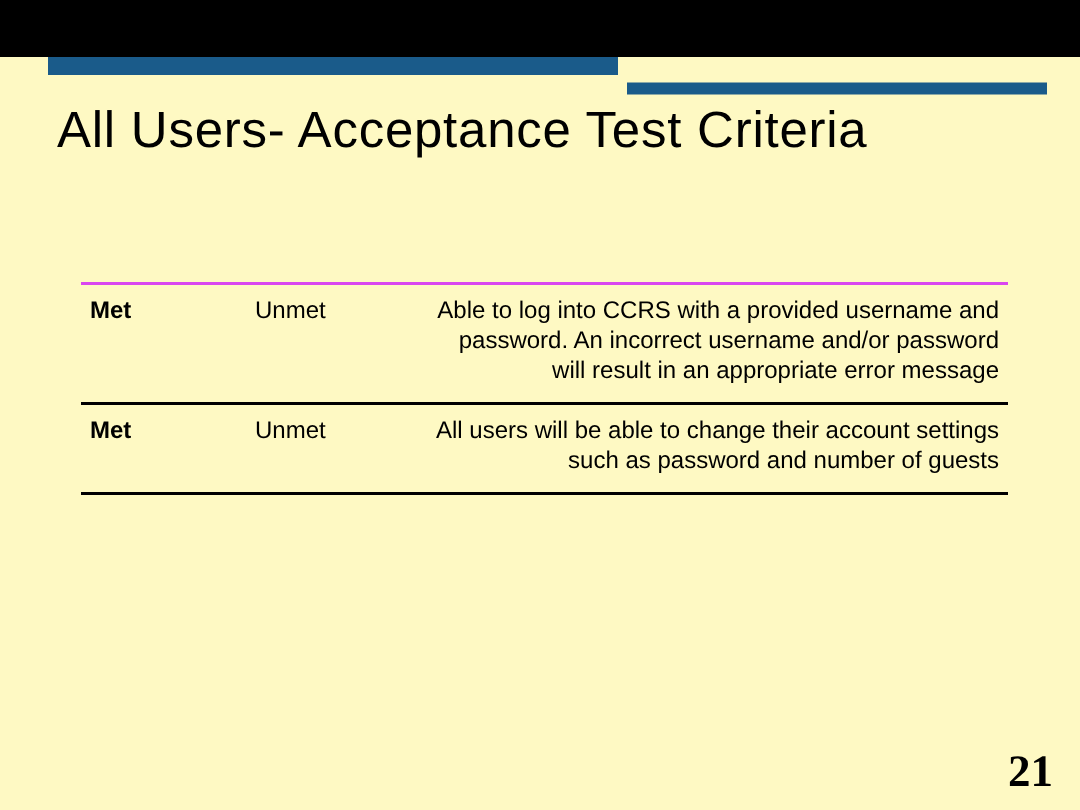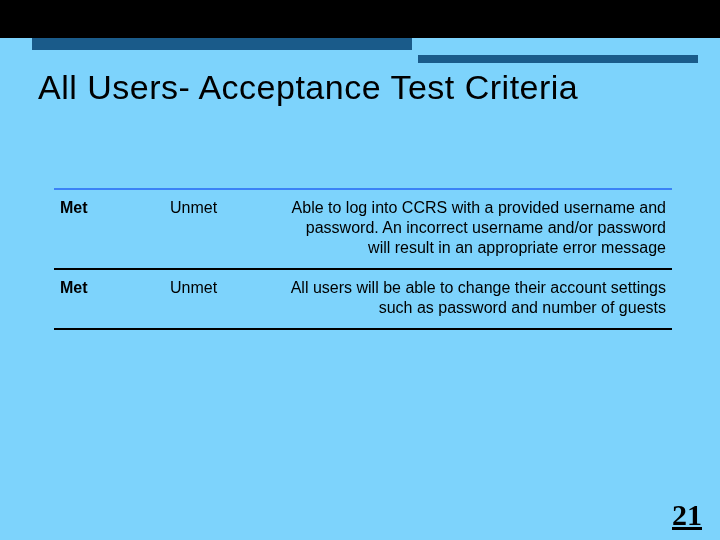--- a/index.html
+++ b/index.html
@@ -2,21 +2,21 @@
 <html><head>
 <meta charset="utf-8">
 <style>
   * { margin: 0; padding: 0; box-sizing: border-box; }
   html, body { width: 720px; height: 540px; background: #fff; font-family: Arial, Helvetica, sans-serif; overflow: hidden; }
 
   .slide {
     position: relative;
     width: 720px;
     height: 540px;
-    background: #7dd3fc;
+    background: #fef9c3;
   }
 
   
   .blackbar {
     position: absolute;
     left: 0;
     top: 0;
     width: 720px;
     height: 38px;
     background: #000000;
@@ -57,21 +57,21 @@
     border-collapse: collapse;
   }
   .crit-table tr td {
     padding: 8px 6px 10px 6px;
     vertical-align: top;
     font-size: 16px;
     line-height: 1.25;
     color: #000;
   }
   .crit-table tr {
-    border-top: 2px solid #3b82f6;
+    border-top: 2px solid #d946ef;
     border-bottom: 2px solid #000;
   }
   .col-met   { width: 110px; font-weight: bold; }
   .col-unmet { width: 110px; font-weight: normal; }
   .col-desc  { padding-left: 14px; text-align: right; }
 
   
   .footer-left {
     position: absolute;
     left: 18px;
@@ -82,21 +82,20 @@
     color: #1a5b8a;
   }
   .footer-right {
     position: absolute;
     right: 18px;
     bottom: 8px;
     font-family: Georgia, "Times New Roman", serif;
     font-weight: bold;
     font-size: 30px;
     color: #000;
-    text-decoration: underline;
   }
 </style>
 </head>
 <body>
 
 <div class="slide">
 
   <div class="blackbar"></div>
   <div class="bluebar"></div>
   <div class="bluebarR"></div>

